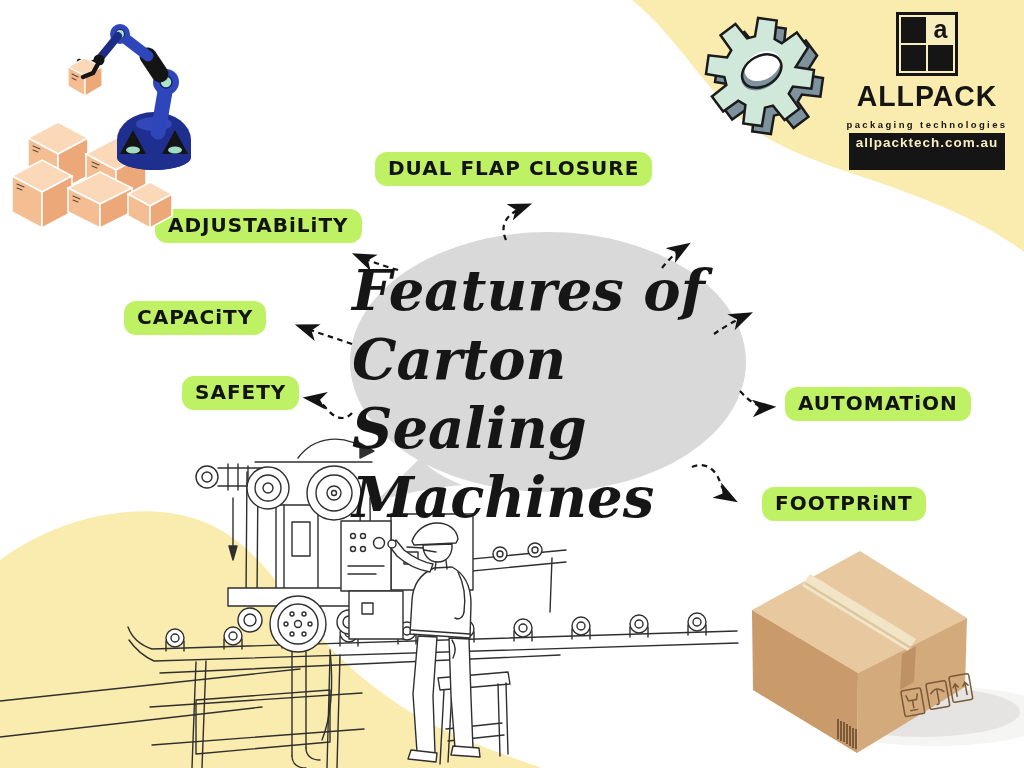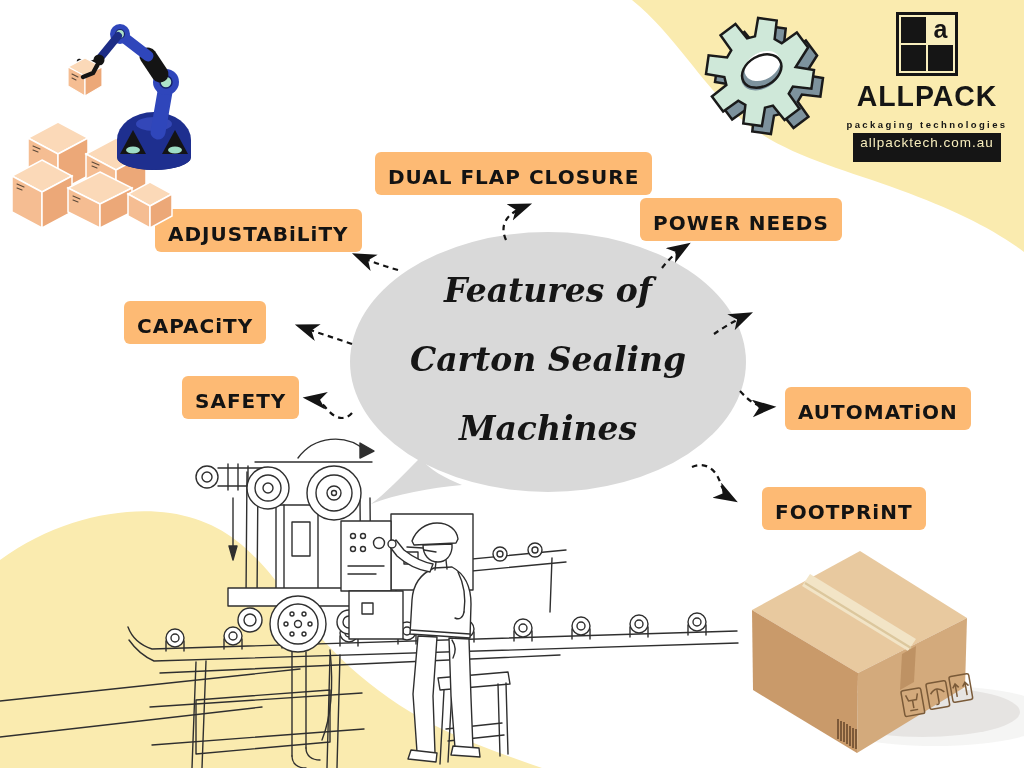--- a/index.html
+++ b/index.html
@@ -1,40 +1,40 @@
 <!DOCTYPE html>
 <html><head>
 <meta charset="utf-8">
 <style>
   html,body{margin:0;padding:0;background:#888;}
   .canvas{position:relative;width:1024px;height:768px;background:#ffffff;overflow:hidden;
           font-family:"DejaVu Sans",sans-serif;margin:0 auto;}
   .layer{position:absolute;left:0;top:0;}
   
-  .pill{position:absolute;background:#fdba74;border-radius:6px;padding:13px 13px 6px;
+  .pill{position:absolute;background:#bef264;border-radius:12px;padding:4px 13px 6px;
         font-family:"DejaVu Sans",sans-serif;font-weight:700;font-size:20px;letter-spacing:1px;
         color:#131313;white-space:nowrap;}
   
-  .bubble-text{position:absolute;left:352px;top:256px;width:392px;text-align:center;
+  .bubble-text{position:absolute;left:352px;top:256px;width:392px;
         font-family:"DejaVu Serif",serif;font-style:italic;font-weight:700;
-        font-size:33px;line-height:69px;color:#161616;}
+        font-size:56px;line-height:69px;color:#161616;}
   
   .logo{position:absolute;left:845px;top:12px;width:164px;text-align:center;color:#151515;}
   .mark{display:inline-block;background:#151515;padding:3px;}
   .mark-inner{background:#f8eebd;padding:2px;display:grid;grid-template-columns:25px 25px;
         grid-template-rows:26px 26px;gap:2px;}
   .q{background:#151515;}
   .qa{background:#f8eebd;color:#151515;font-weight:700;font-size:25px;line-height:25px;
         font-family:"Liberation Sans",sans-serif;text-align:center;}
   .brand{font-family:"Liberation Sans",sans-serif;font-weight:700;font-size:29px;line-height:30px;
         letter-spacing:1px;margin-top:5px;transform:scaleX(.98);}
   .tagline{font-family:"Liberation Sans",sans-serif;font-weight:700;font-size:9.5px;
         letter-spacing:2.4px;margin-top:8px;white-space:nowrap;}
   .site{display:inline-block;background:#151515;color:#f8eebd;font-family:"Liberation Sans",sans-serif;
-        font-weight:400;font-size:13.5px;letter-spacing:1px;padding:2px 7px 12px;margin-top:3px;
+        font-weight:700;font-size:13.5px;letter-spacing:1px;padding:2px 7px 20px;margin-top:3px;
         white-space:nowrap;}
 </style>
 </head>
 <body>
 
 <div class="canvas">
 
   <svg class="layer" width="1024" height="768" viewBox="0 0 1024 768" aria-hidden="true">
     <path d="M632 0 C676 36 698 80 740 118 C780 154 840 168 900 190 C952 209 992 228 1024 252 L1024 0 Z" fill="#faebaf"></path>
     <path d="M0 560 C55 520 120 506 170 513 C222 521 252 547 292 602 C332 657 382 700 442 729 C478 746 510 757 542 768 L0 768 Z" fill="#faebaf"></path>
@@ -199,21 +199,20 @@
     <path marker-end="url(#ah)" d="M398 270 C384 266 372 262 356 255"></path>
     <path marker-end="url(#ah)" d="M352 344 C334 338 316 332 299 326"></path>
     <path marker-end="url(#ah)" d="M352 413 C344 422 334 418 326 408 C320 401 314 399 307 398"></path>
     <path marker-end="url(#ah)" d="M662 268 C668 260 676 252 687 245"></path>
     <path marker-end="url(#ah)" d="M714 334 C724 327 736 320 749 314"></path>
     <path marker-end="url(#ah)" d="M740 391 C750 402 758 408 772 407"></path>
     <path marker-end="url(#ah)" d="M692 467 C706 461 716 470 720 482 C723 491 727 496 734 500"></path>
   </svg>
 
   <div class="pill" style="left:375px;top:152px">DUAL FLAP CLOSURE</div>
-  <div class="pill" style="left:640px;top:198px">POWER NEEDS</div>
   <div class="pill" style="left:785px;top:387px">AUTOMATiON</div>
   <div class="pill" style="left:762px;top:487px">FOOTPRiNT</div>
   <div class="pill" style="left:155px;top:209px">ADJUSTABiLiTY</div>
   <div class="pill" style="left:124px;top:301px">CAPACiTY</div>
   <div class="pill" style="left:182px;top:376px">SAFETY</div>
 
   <svg class="layer" style="left:0;top:0" width="260" height="240" viewBox="0 0 260 240" stroke-linecap="round">
 
     <g stroke="#ffffff" stroke-width="1.5">
       <polygon points="58,122 88,138 58,154 28,138" fill="#fbd9b8"></polygon>

